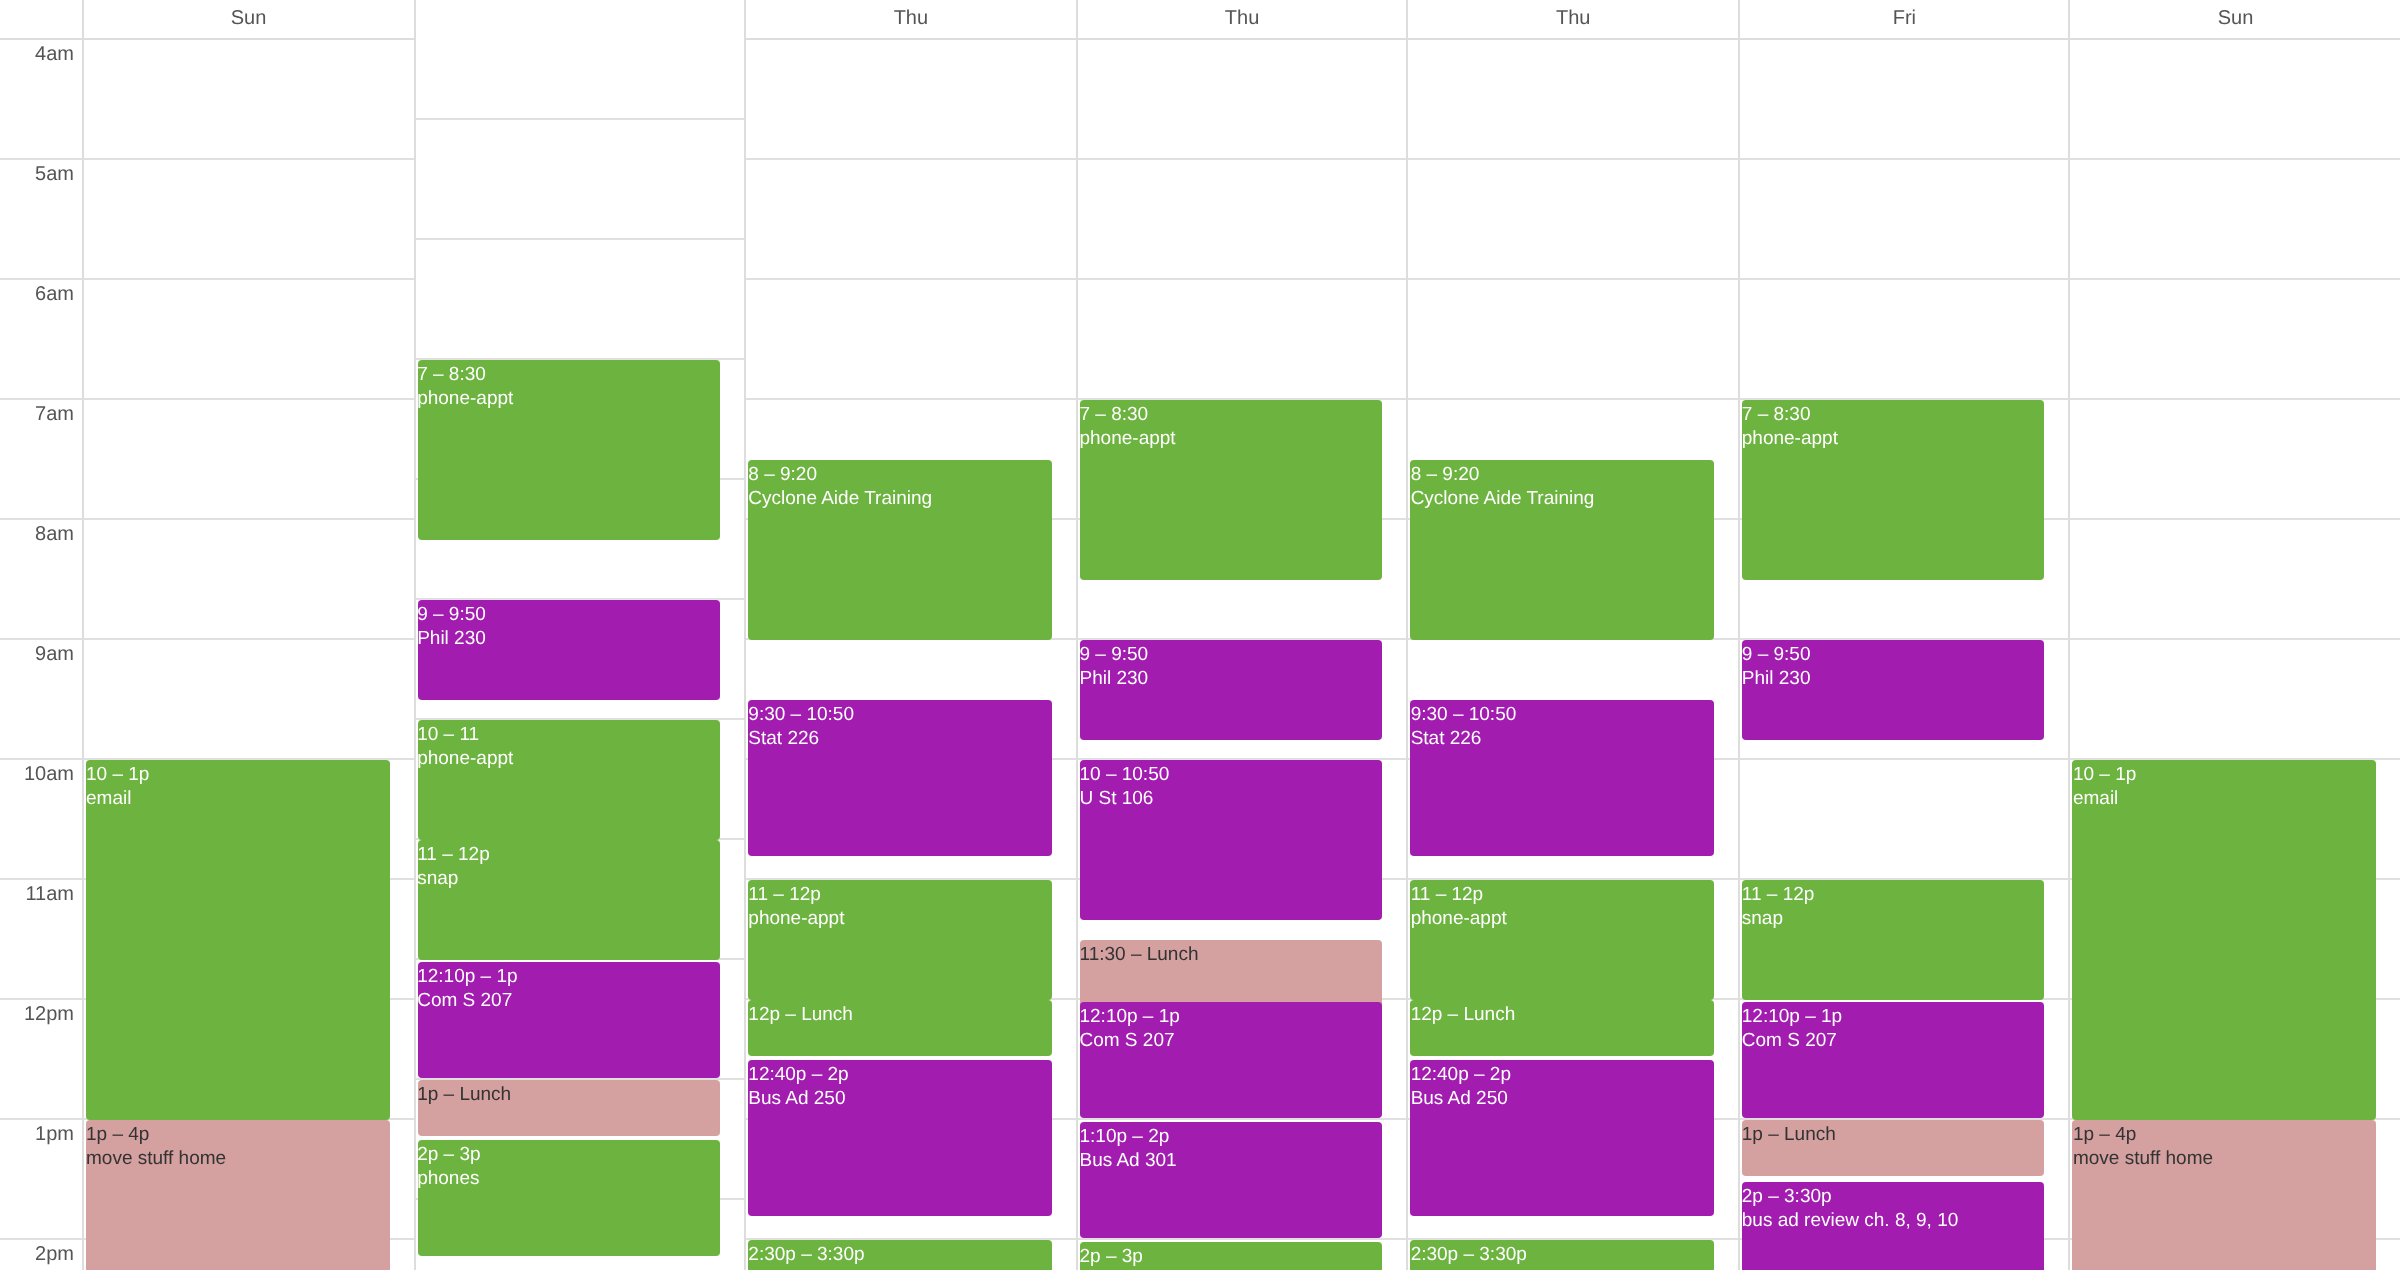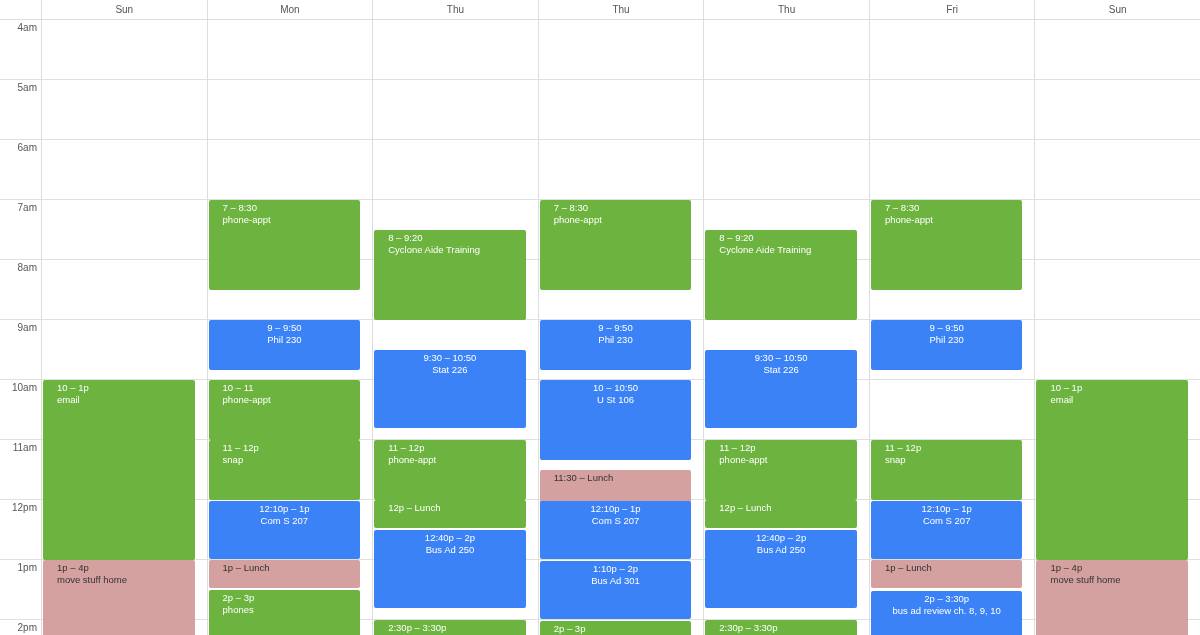--- a/index.html
+++ b/index.html
@@ -63,30 +63,30 @@
     
     .hour-row {
       height: 60px;
       border-bottom: 1px solid #e0e0e0;
     }
     
     .event {
       position: absolute;
       left: 1px;
       right: 12px;
-      padding: 2px 14px;
+      padding: 2px 0;
       font-size: 9.5px;
       line-height: 1.3;
       overflow: hidden;
       border-radius: 2px;
       z-index: 1;
     }
     
     .event-green { background-color: #6db33f; color: #fff; }
-    .event-red { background-color: #3b82f6; color: #fff; text-align: center; }
+    .event-red { background-color: #a21caf; color: #fff; }
     .event-pink { background-color: #d4a0a0; color: #333; }
   </style>
 </head>
 <body>
 
 <div class="calendar-container">
   <div class="time-column">
     <div class="time-header"></div>
     <div class="time-slot">4am</div>
     <div class="time-slot">5am</div>
@@ -118,21 +118,20 @@
         <div class="hour-row" style="top:480px;position:absolute;width:100%;height:60px;border-bottom:1px solid #e0e0e0;"></div>
         <div class="hour-row" style="top:540px;position:absolute;width:100%;height:60px;border-bottom:1px solid #e0e0e0;"></div>
         <div class="hour-row" style="top:600px;position:absolute;width:100%;height:60px;border-bottom:1px solid #e0e0e0;"></div>
 
         <div class="event event-green" style="top:360px;height:180px;">10 – 1p<br>email</div>
         <div class="event event-pink" style="top:540px;height:180px;">1p – 4p<br>move stuff home</div>
       </div>
     </div>
 
     <div class="day-column">
-      <div class="day-header">Mon</div>
       <div class="day-grid" style="height:1140px; position:relative;">
         <div style="position:absolute;width:100%;height:1140px;background:transparent;"></div>
 
         <div style="position:absolute;top:0;width:100%;height:60px;border-bottom:1px solid #e0e0e0;"></div>
         <div style="position:absolute;top:60px;width:100%;height:60px;border-bottom:1px solid #e0e0e0;"></div>
         <div style="position:absolute;top:120px;width:100%;height:60px;border-bottom:1px solid #e0e0e0;"></div>
         <div style="position:absolute;top:180px;width:100%;height:60px;border-bottom:1px solid #e0e0e0;"></div>
         <div style="position:absolute;top:240px;width:100%;height:60px;border-bottom:1px solid #e0e0e0;"></div>
         <div style="position:absolute;top:300px;width:100%;height:60px;border-bottom:1px solid #e0e0e0;"></div>
         <div style="position:absolute;top:360px;width:100%;height:60px;border-bottom:1px solid #e0e0e0;"></div>

